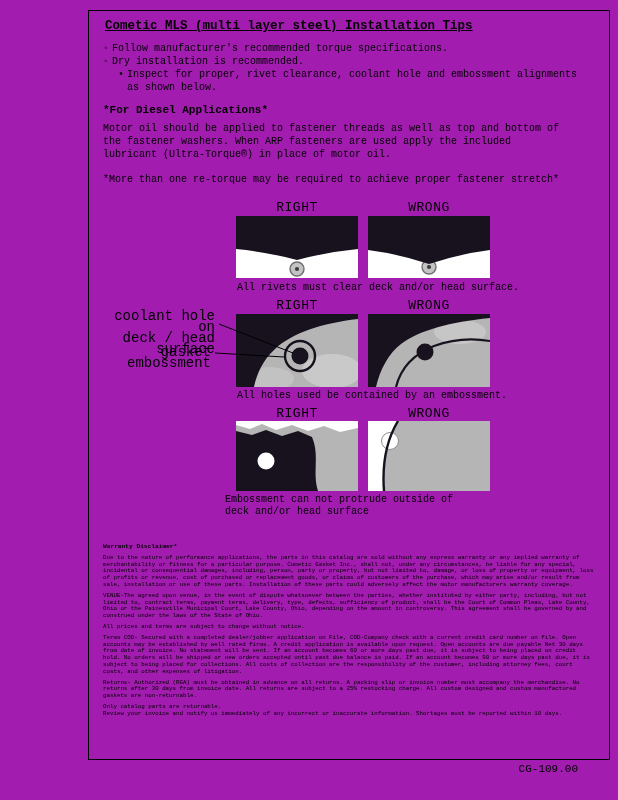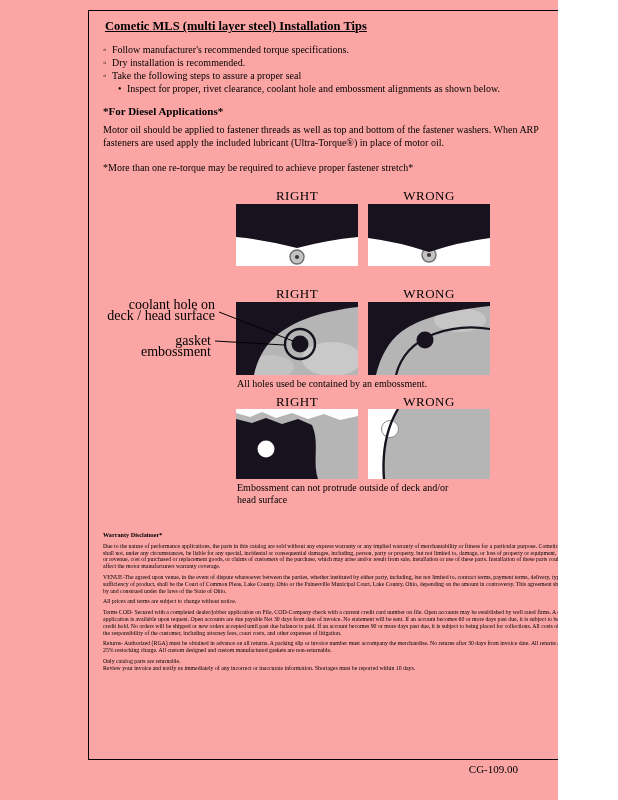--- a/index.html
+++ b/index.html
@@ -1,16 +1,16 @@
 <!DOCTYPE html>
 <html><head>
 <meta charset="utf-8">
 <style>
   html,body{margin:0;padding:0;background:#ffffff;}
-  .sheet{position:relative;width:558px;height:800px;background:#fca5a5;font-family:Liberation Serif, serif;color:#000;overflow:hidden;}
+  .sheet{position:relative;width:618px;height:800px;background:#a21caf;font-family:Liberation Mono, monospace;color:#000;overflow:hidden;}
   .frame{position:absolute;left:88px;top:10px;width:522px;height:750px;border:1px solid #000;box-sizing:border-box;padding:8px 14px 0 14px;}
   .title{font-size:12.5px;font-weight:bold;text-decoration:underline;margin:0 0 9px 2px;}
   .tips{font-size:10px;line-height:13px;}
   .tip{display:flex;}
   .tip .marker{width:9px;flex:0 0 9px;}
   .tip.sub{margin-left:15px;}
   .marker.o::before{content:"\25E6";}
   .marker.f::before{content:"\2022";}
   .section-heading{font-size:11px;font-weight:bold;margin:10px 0 6px 0;}
   .para{font-size:10px;line-height:13px;max-width:468px;margin:0 12px 8px 0;}
@@ -36,24 +36,20 @@
 
     <div class="tips">
       <div class="tip">
           <span class="marker o"></span>
           <span>Follow manufacturer's recommended torque specifications.</span>
         </div>
       <div class="tip">
           <span class="marker o"></span>
           <span>Dry installation is recommended.</span>
         </div>
-      <div class="tip">
-          <span class="marker o"></span>
-          <span>Take the following steps to assure a proper seal</span>
-        </div>
       <div class="tip sub">
           <span class="marker f"></span>
           <span>Inspect for proper, rivet clearance, coolant hole and embossment alignments as shown below.</span>
         </div>
     </div>
 
     <div class="section-heading">*For Diesel Applications*</div>
     <p class="para">Motor oil should be applied to fastener threads as well as top and bottom of the fastener washers. When ARP fasteners are used apply the included lubricant (Ultra-Torque®) in place of motor oil.</p>
     <p class="note">*More than one re-torque may be required to achieve proper fastener stretch*</p>
 
@@ -71,20 +67,21 @@
         </svg>
       </div>
       <div class="dimg" style="left:265px;top:16px;">
         <svg width="122" height="62" viewBox="0 0 122 62">
           <rect width="122" height="62" fill="#ffffff"></rect>
           <circle cx="61" cy="51" r="7" fill="#c3c3c3" stroke="#6d6d6d" stroke-width="1.4"></circle>
           <circle cx="61" cy="51" r="2.1" fill="#3c3c3c"></circle>
           <path d="M0 0 H122 V34 Q91 38 61 48 Q31 38 0 34 Z" fill="#18121f"></path>
         </svg>
       </div>
+      <div class="dcaption" style="left:134px;top:82px;">All rivets must clear deck and/or head surface.</div>
 
       <div class="dlabel" style="left:133px;top:98px;">RIGHT</div>
       <div class="dlabel" style="left:265px;top:98px;">WRONG</div>
 
       <div class="callout" style="top:111px;width:112px;">
         <span>coolant hole on</span><br>
         <span>deck / head surface</span>
       </div>
       <div class="callout" style="top:147px;width:108px;">gasket embossment</div>
 
@@ -121,21 +118,21 @@
         </svg>
       </div>
       <div class="dimg" style="left:265px;top:221px;">
         <svg width="122" height="70" viewBox="0 0 122 70">
           <rect width="122" height="70" fill="#ffffff"></rect>
           <path d="M30 0 C18 20 14 44 16 70 H122 V0 Z" fill="#b5b5b5"></path>
           <circle cx="22" cy="20" r="8.5" fill="#ffffff" stroke="#8d8d8d" stroke-width="1"></circle>
           <path d="M30 0 C18 20 14 44 16 70" fill="none" stroke="#18121f" stroke-width="2.4"></path>
         </svg>
       </div>
-      <div class="dcaption" style="left:134px;top:294px;width:232px;">Embossment can not protrude outside of deck and/or head surface</div>
+      <div class="dcaption" style="left:122px;top:294px;width:232px;">Embossment can not protrude outside of deck and/or head surface</div>
 
       <svg class="lines" width="490" height="318">
         <line x1="116" y1="124" x2="190" y2="153" stroke="#000" stroke-width="1"></line>
         <line x1="112" y1="153" x2="181" y2="157" stroke="#000" stroke-width="1"></line>
       </svg>
     </div>
 
     <div class="disclaimer">
       <div class="dhead">Warranty Disclaimer*</div>
       <p>Due to the nature of performance applications, the parts in this catalog are sold without any express warranty or any implied warranty of merchantability or fitness for a particular purpose.  Cometic Gasket Inc., shall not, under any circumstances, be liable for any special, incidental or consequential damages, including, person, party or property, but not limited to, damage, or loss of property or equipment, loss of profits or revenue, cost of purchased or replacement goods, or claims of customers of the purchase, which may arise and/or result from sale, installation or use of these parts.  Installation of these parts could adversely affect the motor manufacturers warranty coverage.</p>

